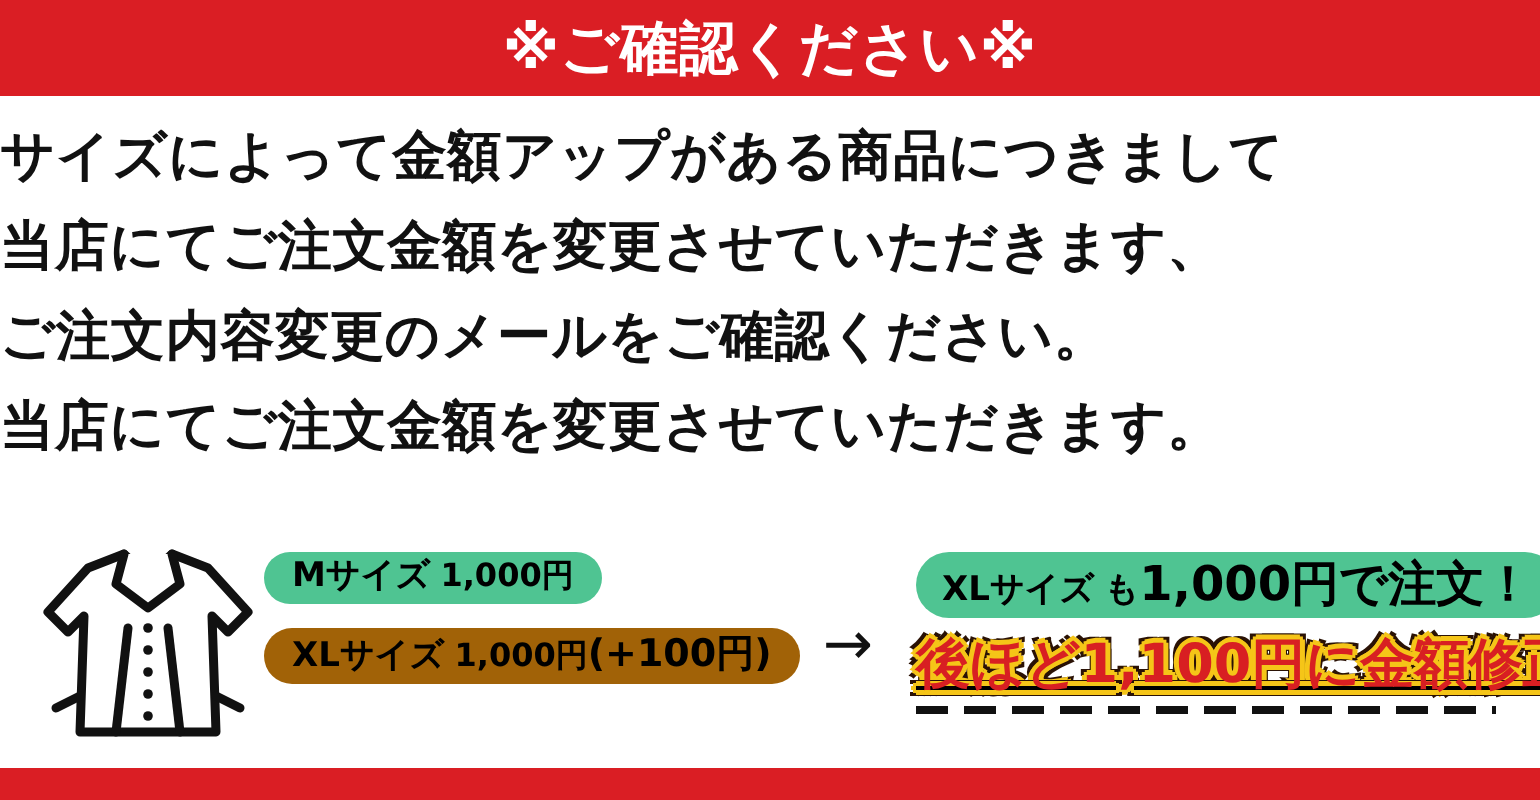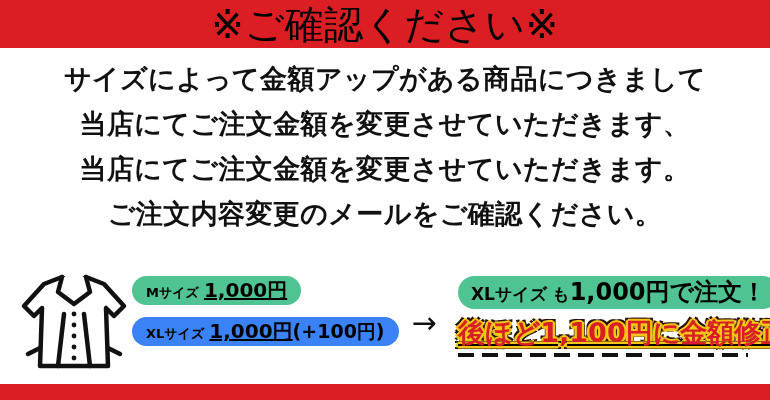--- a/index.html
+++ b/index.html
@@ -29,35 +29,35 @@
     left: 0;
     top: 0;
     width: 770px;
     height: 48px;
     background: #da1e24;
     display: flex;
     align-items: center;
     justify-content: center;
   }
   .header-title {
-    color: #000000;
-    font-size: 39px;
-    font-weight: normal;
+    color: #ffffff;
+    font-size: 29px;
+    font-weight: bold;
     letter-spacing: 0.5px;
     line-height: 1;
     white-space: nowrap;
   }
 
   
   .body-lines {
     position: absolute;
     left: 0;
     top: 56px;
     width: 770px;
-    text-align: center;
+    text-align: left;
   }
   .body-line {
     color: #111111;
     font-size: 27px;
     font-weight: bold;
     line-height: 45px;
     letter-spacing: 0.4px;
     white-space: nowrap;
   }
 
@@ -89,33 +89,32 @@
   .pill {
     display: inline-block;
     background: #4fc492;
     border-radius: 22px;
     color: #000000;
     padding: 4px 14px 5px 14px;
     white-space: nowrap;
     line-height: 1;
   }
   .pill.m-pill { margin-bottom: 12px; }
-  .pill.xl-pill { background: #3b82f6; }
+  .pill.xl-pill { background: #a16207; }
 
   .sz-label {
-    font-size: 13px;
+    font-size: 17px;
     font-weight: bold;
     letter-spacing: 0px;
     margin-top: 23px;
   }
   .sz-price {
-    font-size: 20px;
+    font-size: 16px;
     font-weight: bold;
     letter-spacing: 0px;
-    text-decoration: underline;
   }
   .sz-extra {
     font-size: 19px;
     font-weight: bold;
   }
 
   
   .arrow-glyph {
     position: absolute;
     left: 402px;
@@ -200,22 +199,22 @@
 
 <div id="notice-banner">
 
   <div class="header-bar">
     <div class="header-title">※ご確認ください※</div>
   </div>
 
   <div class="body-lines">
     <div class="body-line">サイズによって金額アップがある商品につきまして</div>
     <div class="body-line">当店にてご注文金額を変更させていただきます、</div>
+    <div class="body-line">ご注文内容変更のメールをご確認ください。</div>
     <div class="body-line">当店にてご注文金額を変更させていただきます。</div>
-    <div class="body-line">ご注文内容変更のメールをご確認ください。</div>
   </div>
 
   <div class="compare-area">
 
     <div class="shirt-icon">
       <svg viewBox="0 0 112 110" width="112" height="110" aria-hidden="true">
         <g fill="none" stroke="#111111" stroke-width="4.5" stroke-linejoin="round" stroke-linecap="round">
           <path d="M44 7 L56 18 L68 7
                    L86 14 L106 36 L96 46 L88 38
                    L90 96 L22 96 L24 38 L16 46 L6 36 L26 14 Z" fill="#ffffff"></path>

